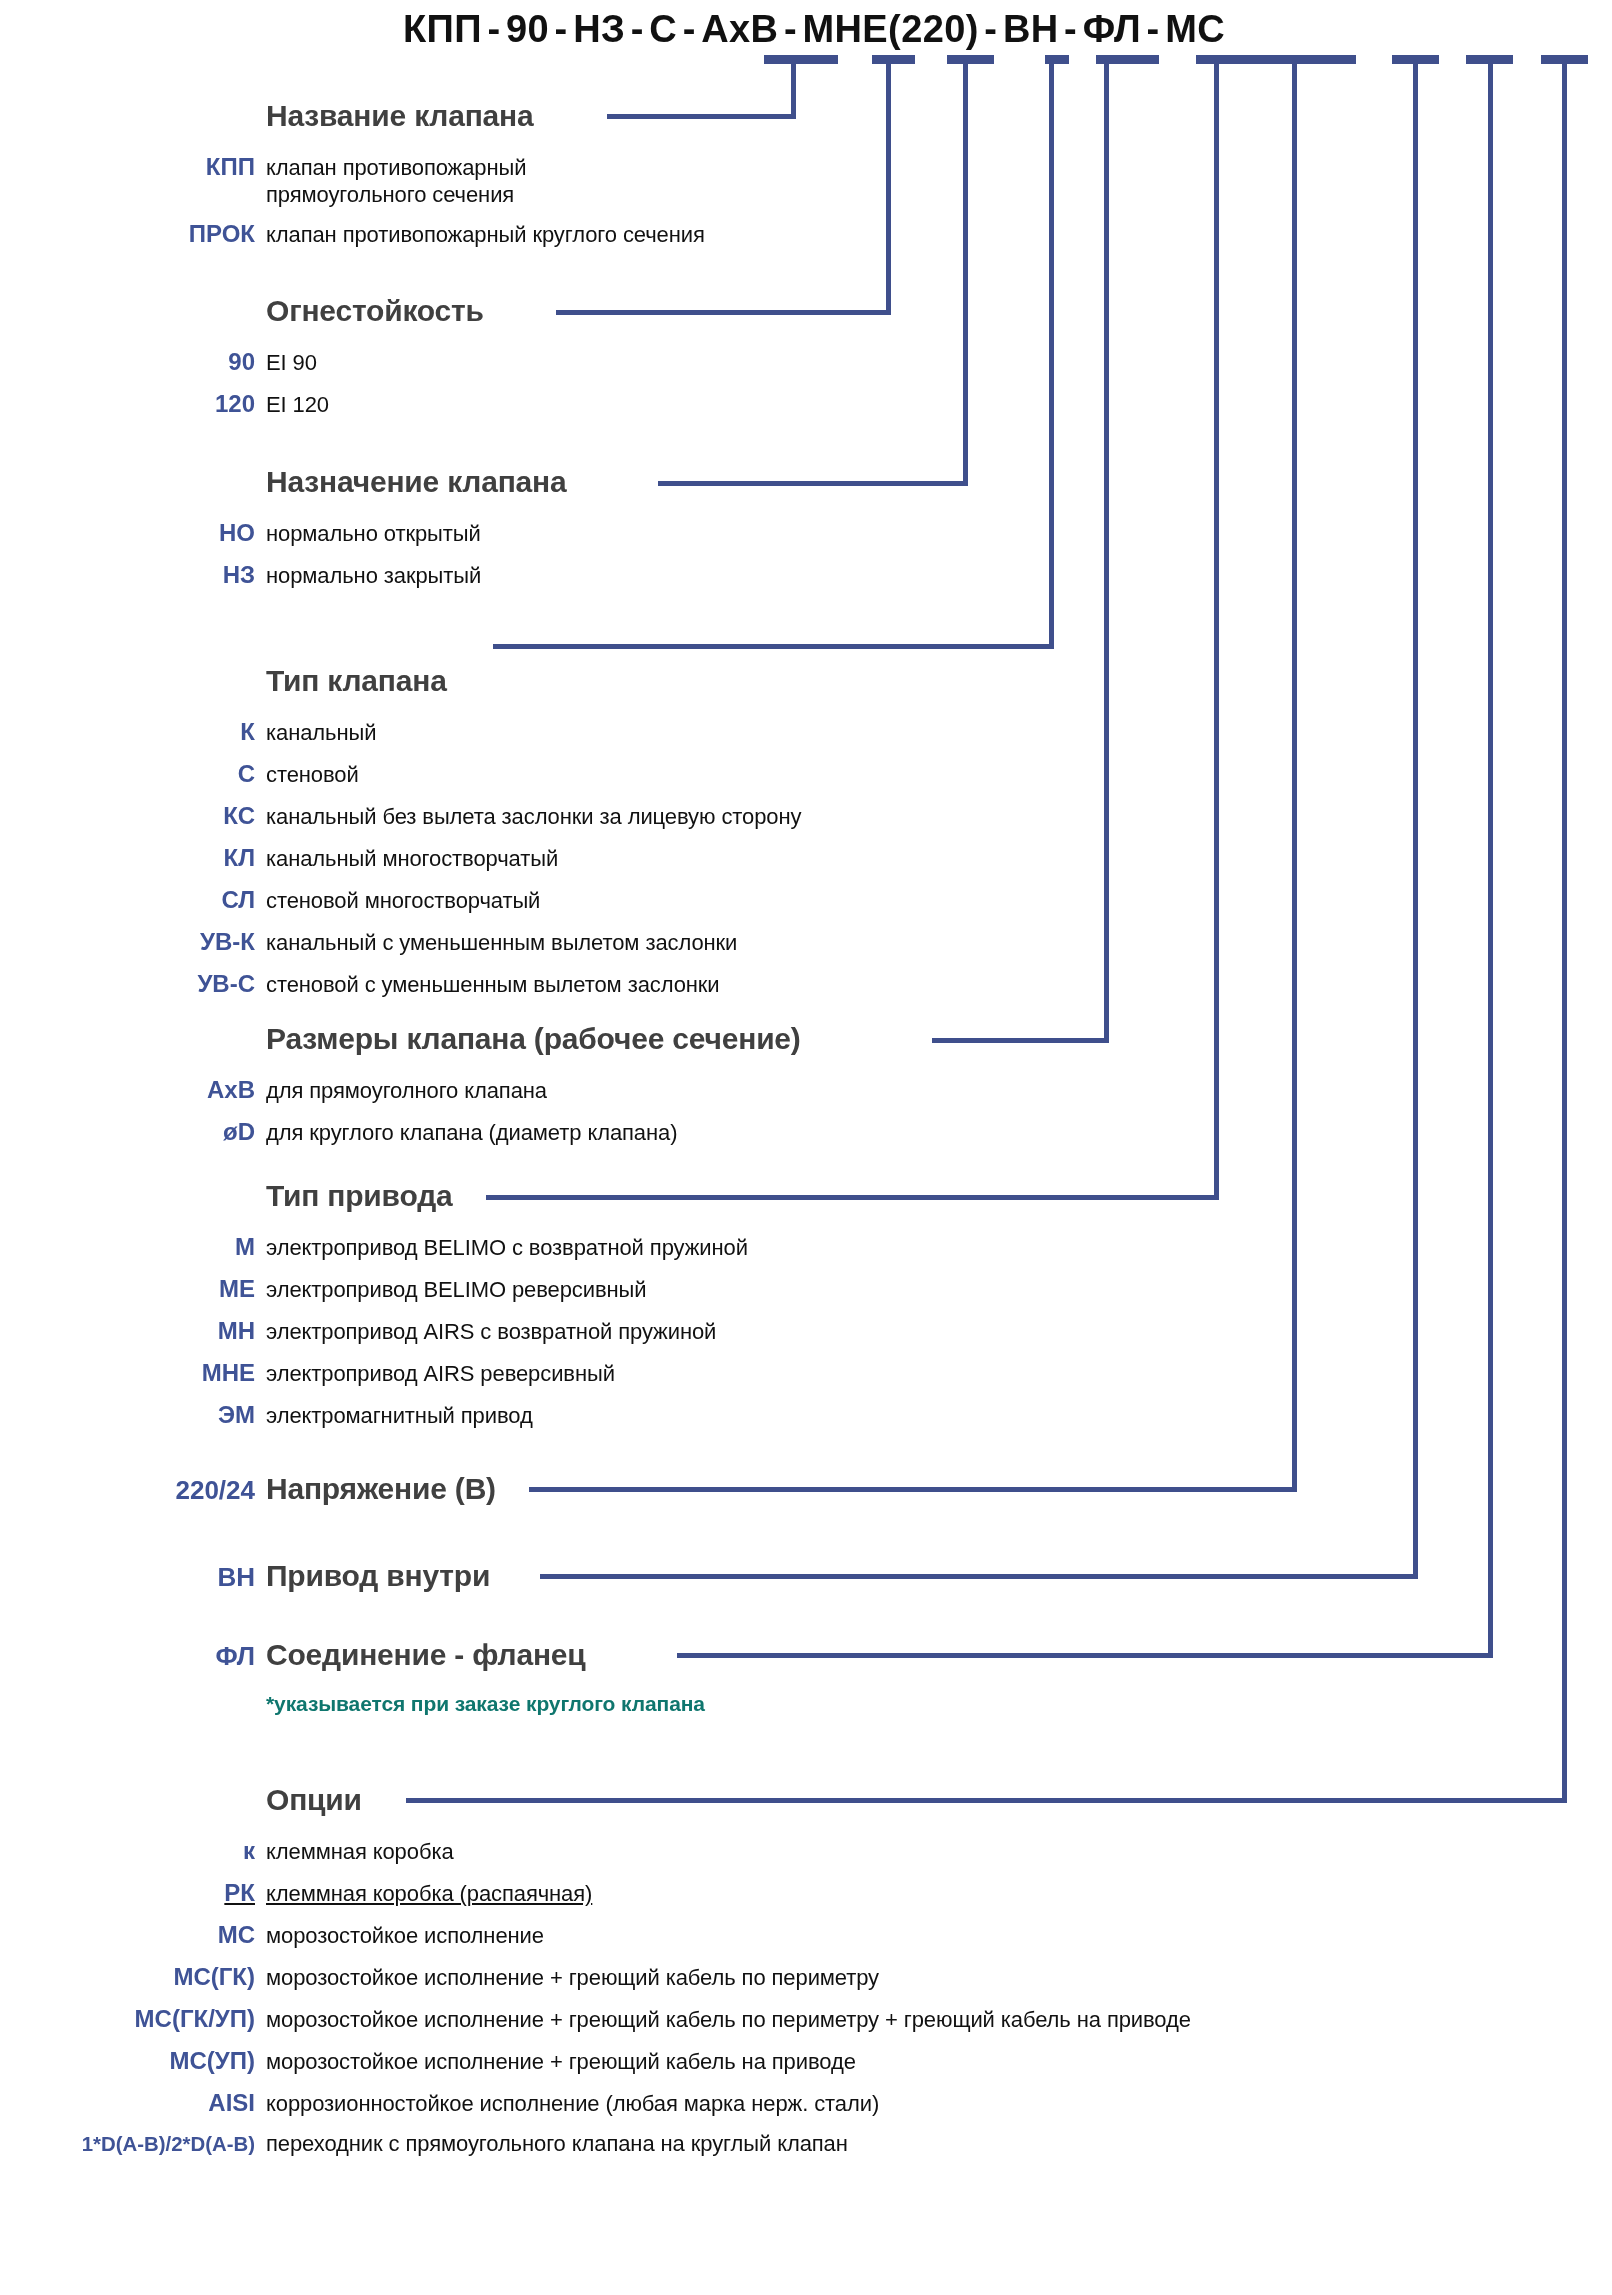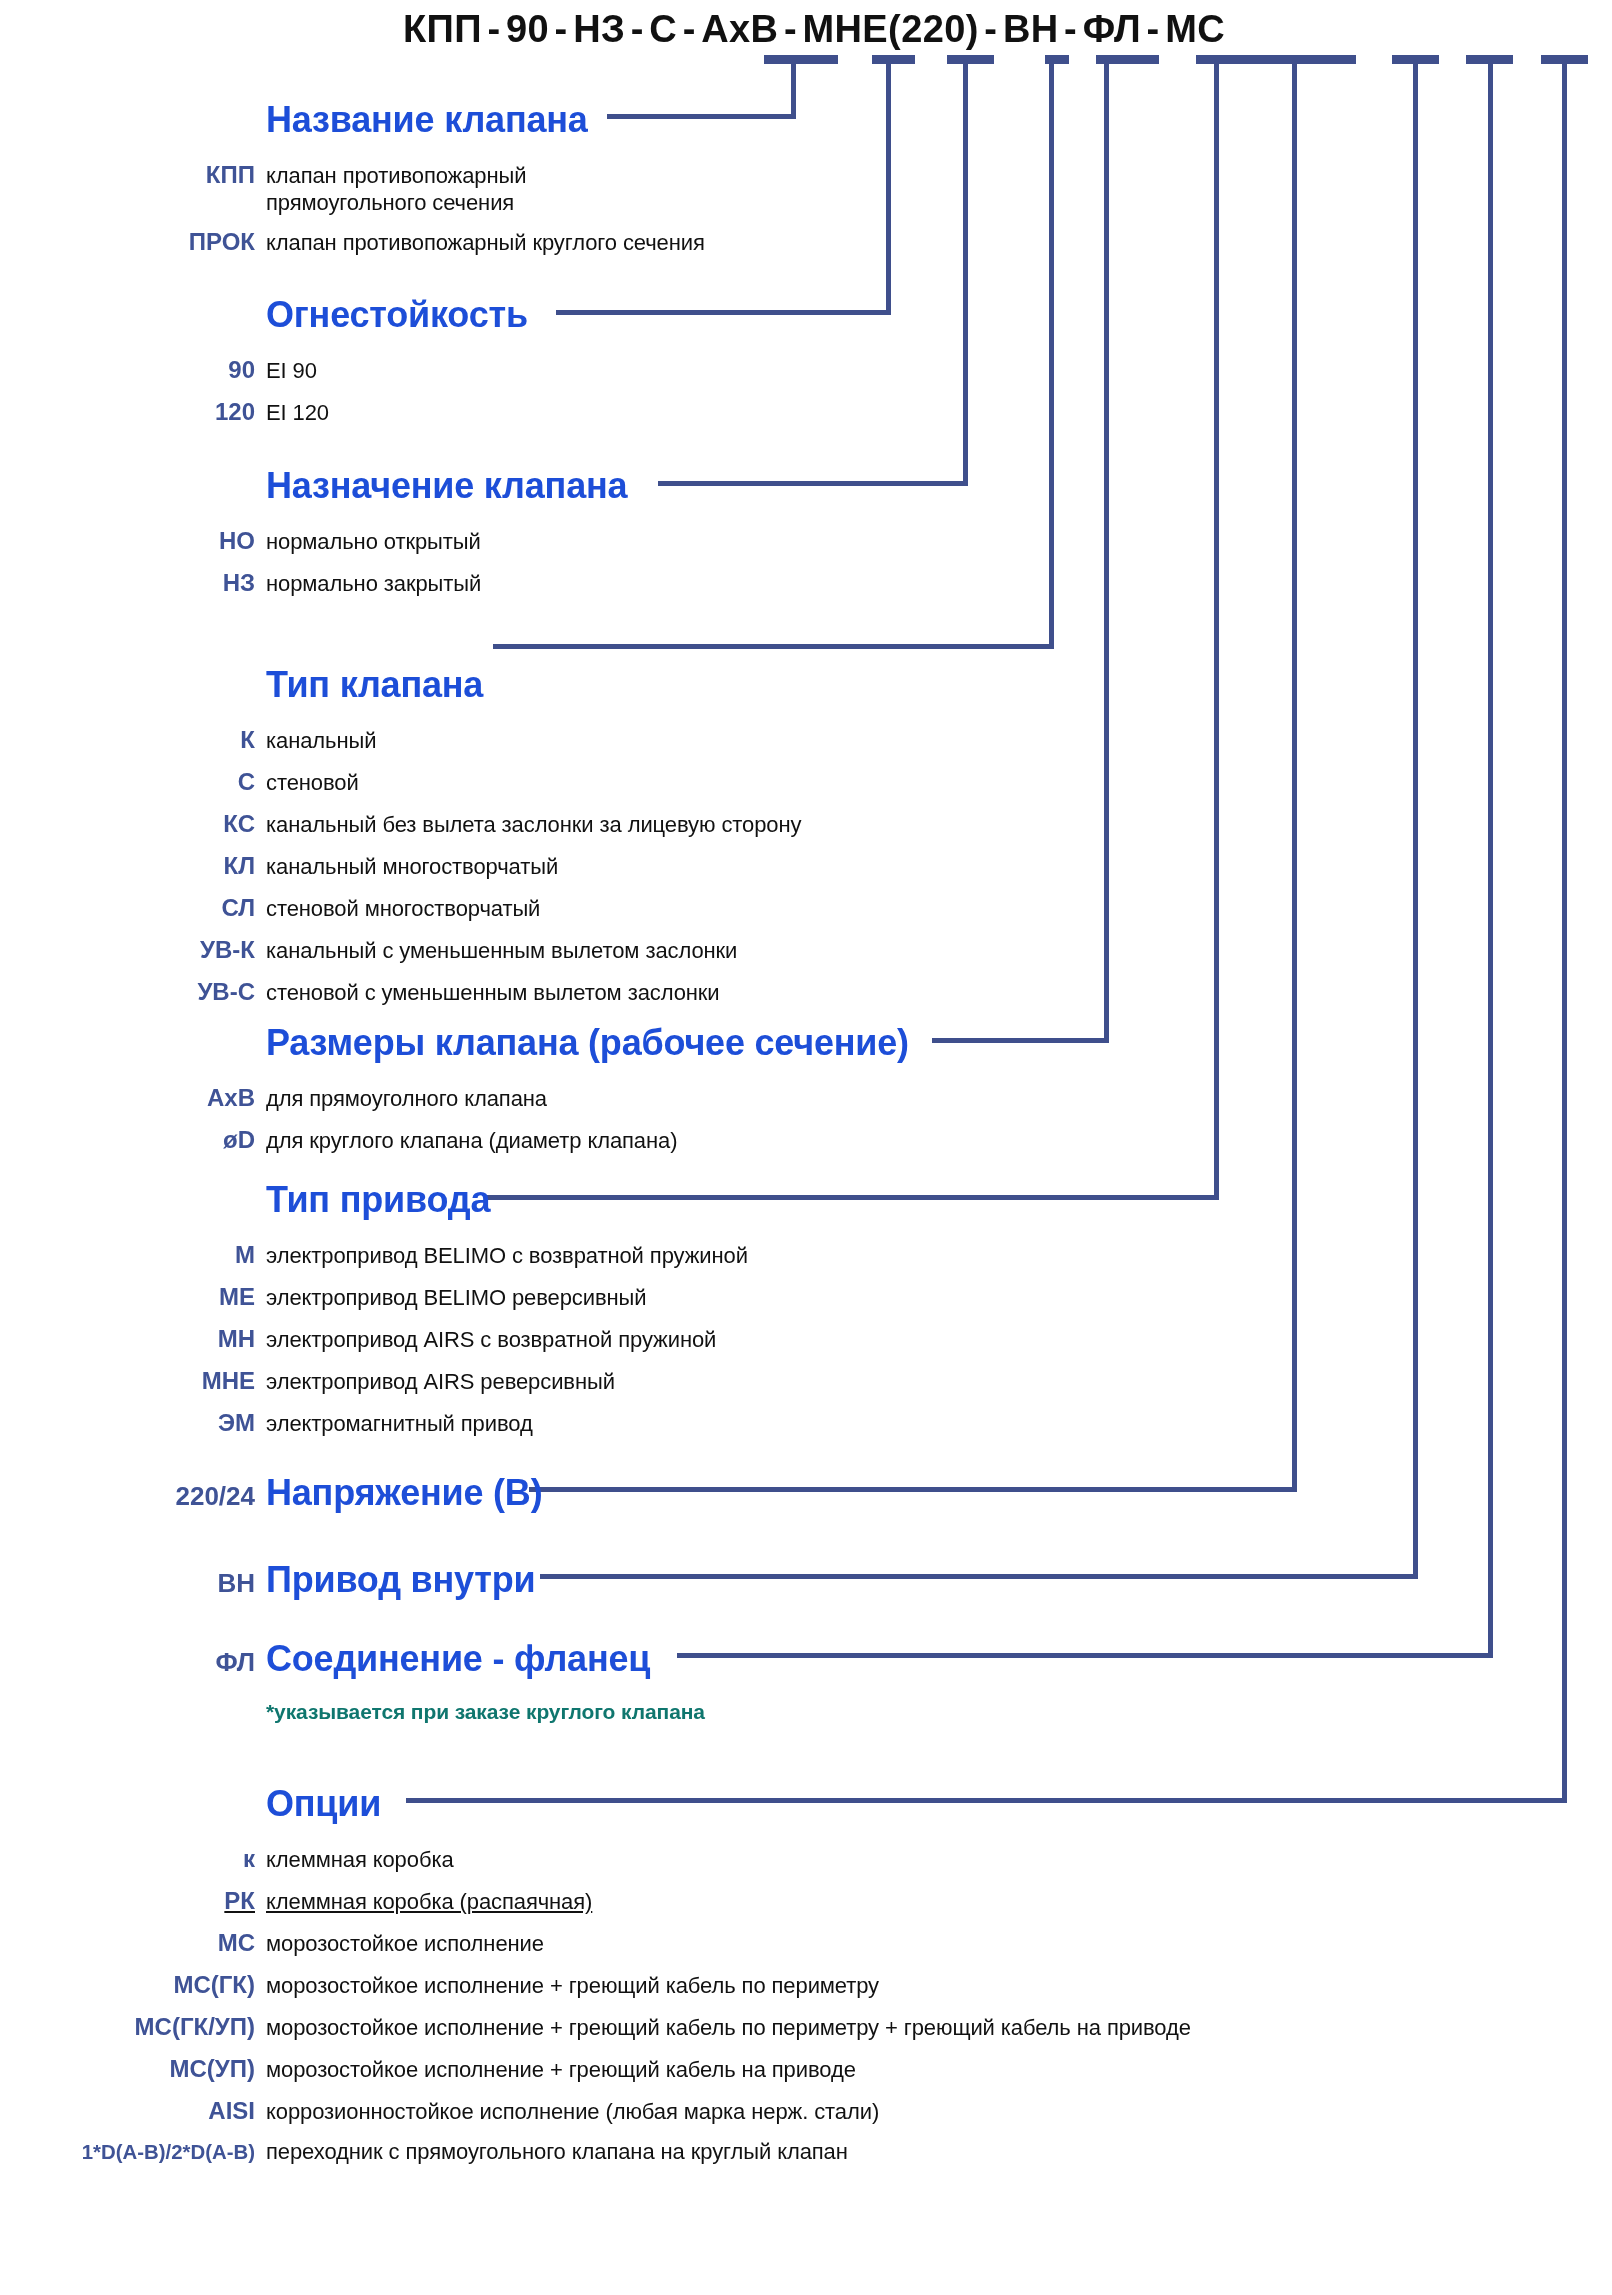--- a/index.html
+++ b/index.html
@@ -109,23 +109,23 @@
     align-items: baseline;
     width: 1612px;
   }
   .head-row .abbr {
     color: #3f5396;
     font-weight: bold;
     font-size: 26px;
   }
   .head-title {
     flex: 0 0 auto;
-    font-size: 36px;
-    font-weight: bold;
-    color: #1d4ed8;
+    font-size: 30px;
+    font-weight: bold;
+    color: #404040;
     white-space: nowrap;
     letter-spacing: -0.2px;
   }
   .note {
     font-size: 21px;
     color: #0f766e;
     font-weight: bold;
   }
 </style>
 </head>

